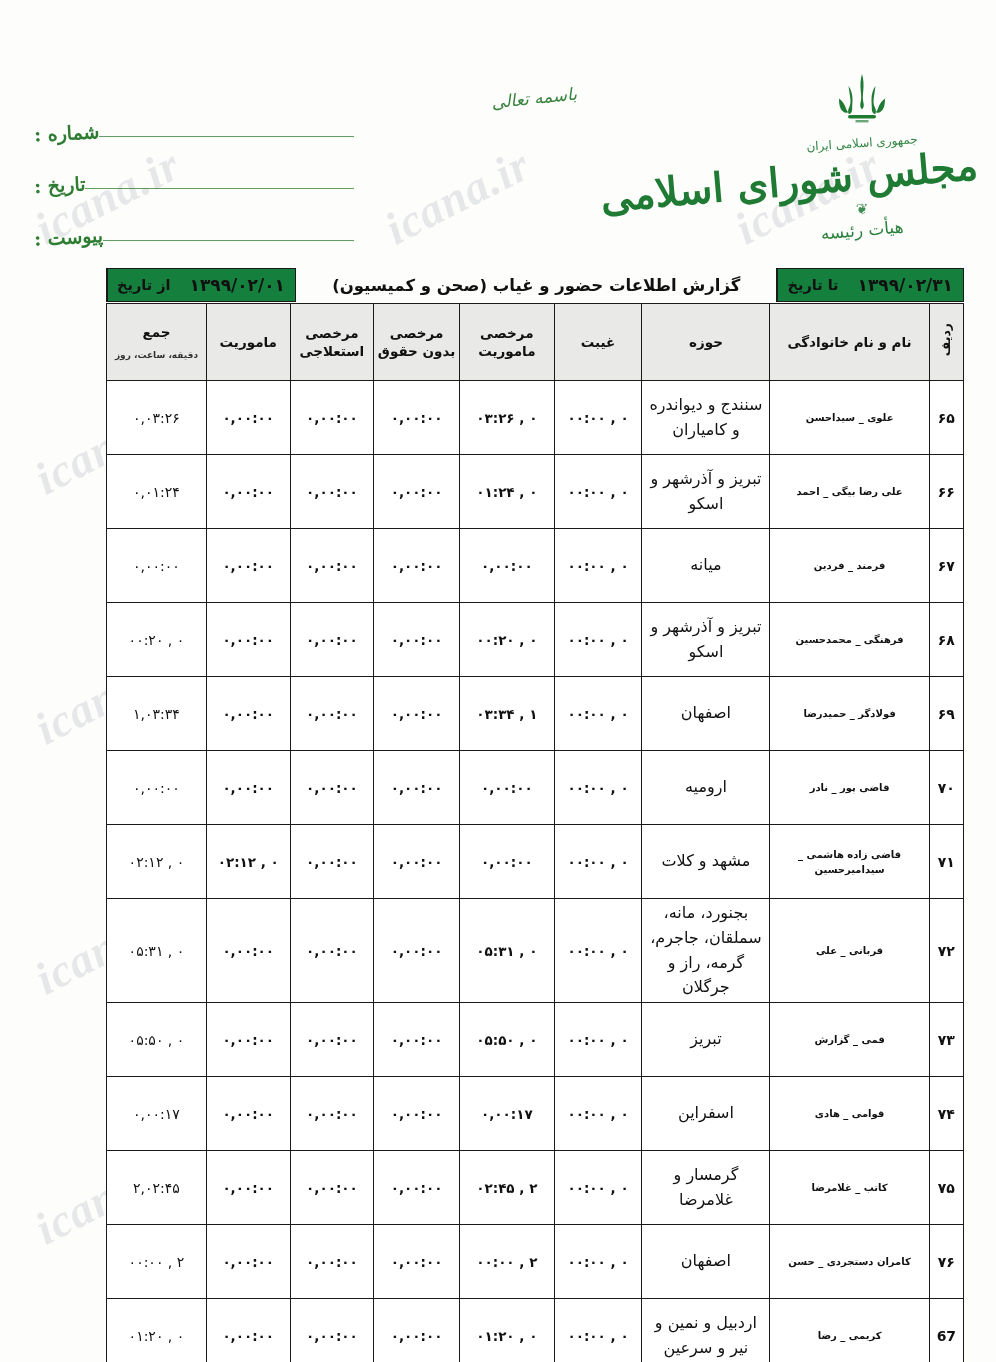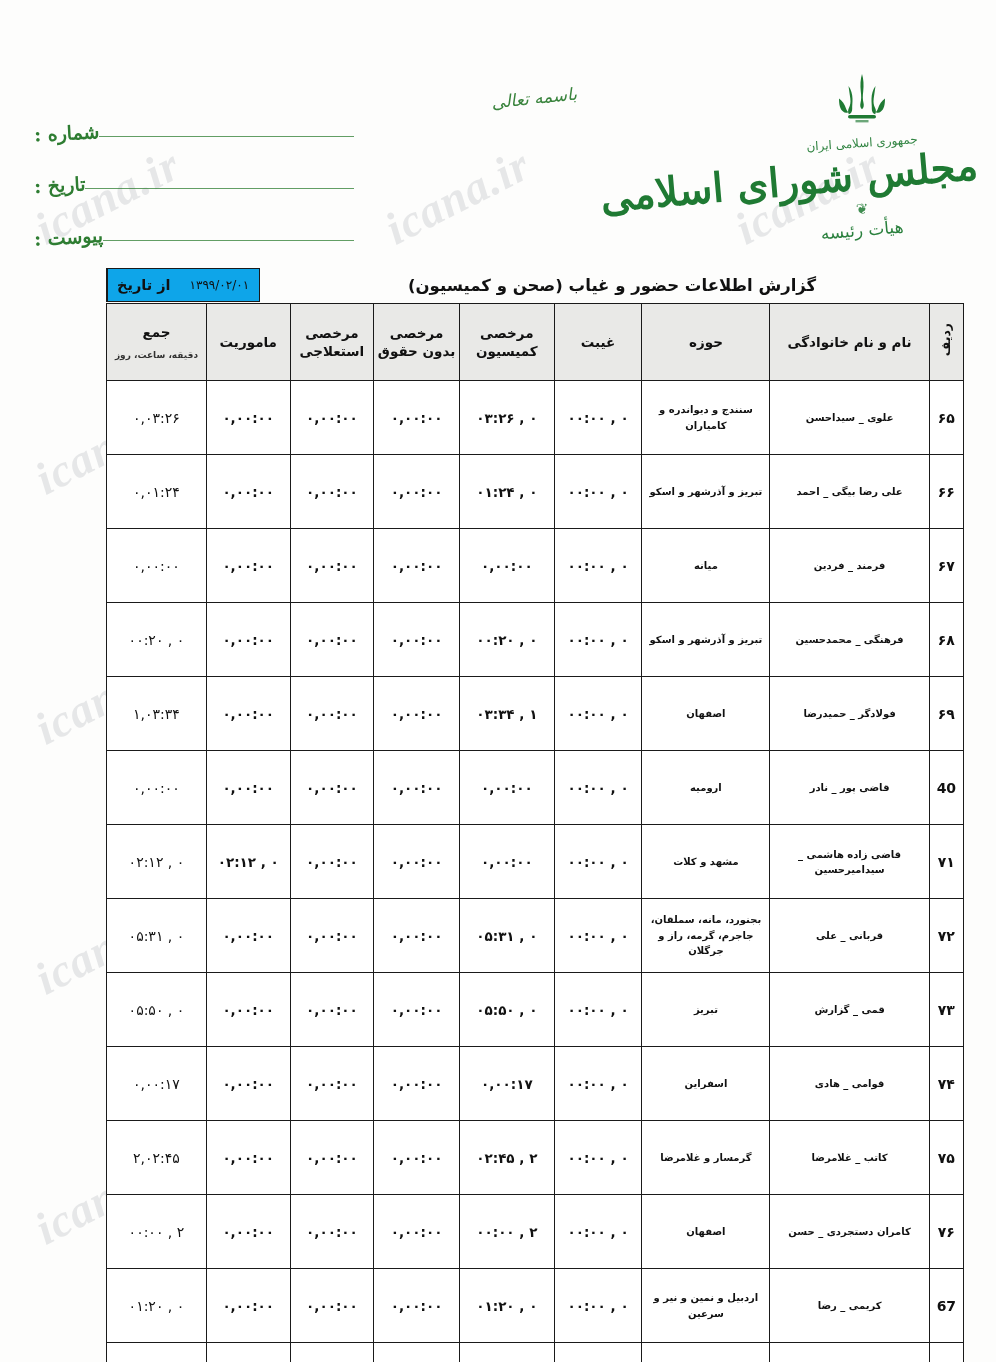--- a/index.html
+++ b/index.html
@@ -153,41 +153,41 @@
     display: flex;
     flex-direction: row;
     align-items: stretch;
     height: 34px;
     position: relative;
   }
   .date-box {
     display: flex;
     flex-direction: row-reverse;
     border: 1.6px solid #1a1a1a;
-    background: #0ea5e9;
+    background: #15803d;
     height: 100%;
     box-sizing: border-box;
   }
   .date-box .dlabel {
     display: flex;
     align-items: center;
     justify-content: center;
     padding: 0 9px;
     font-size: 14.5px;
     font-weight: 700;
     white-space: nowrap;
     border-left: 1.6px solid #1a1a1a;
   }
   .date-box .dvalue {
     display: flex;
     align-items: center;
     justify-content: center;
     padding: 0 10px;
-    font-size: 12px;
-    font-weight: 400;
+    font-size: 17px;
+    font-weight: 700;
     letter-spacing: .4px;
     white-space: nowrap;
   }
   #title-strip .spacer {
     flex: 1;
     display: flex;
     align-items: center;
     justify-content: center;
   }
   #report-title {
@@ -234,21 +234,21 @@
     writing-mode: vertical-rl;
     text-orientation: mixed;
     transform: rotate(180deg);
     display: inline-block;
     font-size: 12.5px;
     letter-spacing: 1px;
   }
 
   td.c-radif { font-size: 14px; font-weight: 600; width: 34px; }
   td.c-name  { font-size: 10px; font-weight: 700; line-height: 1.5; }
-  td.c-hoze  { font-size: 10px; font-weight: 700; line-height: 1.55; margin-left: 48px; }
+  td.c-hoze  { font-size: 16px; font-weight: 400; line-height: 1.55; margin-left: 48px; }
   td.c-num   { font-size: 13.5px; font-weight: 600; letter-spacing: .6px; white-space: nowrap; }
   td.c-sum   { font-size: 14px; font-weight: 400; letter-spacing: .6px; white-space: nowrap; }
 
   tbody tr { height: 74px; }
 </style>
 </head>
 <body>
 
 <div id="page">
 
@@ -311,20 +311,24 @@
   <div id="report">
 
     <div id="title-strip">
 
       <div class="date-box" style="order:3;">
         <span class="dlabel">از تاریخ</span>
         <span class="dvalue">۱۳۹۹/۰۲/۰۱</span>
       </div>
       <div class="spacer" style="order:2;">
         <span id="report-title">گزارش اطلاعات حضور و غیاب (صحن و کمیسیون)</span>
+      </div>
+      <div class="date-box" style="order:1;">
+        <span class="dlabel">تا تاریخ</span>
+        <span class="dvalue">۱۳۹۹/۰۲/۳۱</span>
       </div>
     </div>
 
     <table id="att">
       <colgroup>
         <col style="width:34px">
         <col style="width:158px">
         <col style="width:127px">
         <col style="width:87px">
         <col style="width:94px">
@@ -334,21 +338,21 @@
         <col style="width:99px">
       </colgroup>
       <thead>
         <tr>
           <th class="th-radif">
             <span class="vert">ردیف</span>
           </th>
           <th>نام و نام خانوادگی</th>
           <th>حوزه</th>
           <th>غیبت</th>
-          <th>مرخصی کمیسیون</th>
+          <th>مرخصی ماموریت</th>
           <th>مرخصی بدون حقوق</th>
           <th>مرخصی استعلاجی</th>
           <th>ماموریت</th>
           <th>
             <span>جمع</span>
             <span class="sub">دقیقه، ساعت، روز</span>
           </th>
         </tr>
       </thead>
       <tbody id="tbody">
@@ -401,21 +405,21 @@
             <td class="c-name">فولادگر _ حمیدرضا</td>
             <td class="c-hoze">اصفهان</td>
             <td class="c-num">۰ , ۰۰:۰۰</td>
             <td class="c-num">۱ , ۰۳:۳۴</td>
             <td class="c-num">۰,۰۰:۰۰</td>
             <td class="c-num">۰,۰۰:۰۰</td>
             <td class="c-num">۰,۰۰:۰۰</td>
             <td class="c-sum">۱,۰۳:۳۴</td>
           </tr>
           <tr>
-            <td class="c-radif">40</td>
+            <td class="c-radif">۷۰</td>
             <td class="c-name">قاضی پور _ نادر</td>
             <td class="c-hoze">ارومیه</td>
             <td class="c-num">۰ , ۰۰:۰۰</td>
             <td class="c-num">۰,۰۰:۰۰</td>
             <td class="c-num">۰,۰۰:۰۰</td>
             <td class="c-num">۰,۰۰:۰۰</td>
             <td class="c-num">۰,۰۰:۰۰</td>
             <td class="c-sum">۰,۰۰:۰۰</td>
           </tr>
           <tr>

